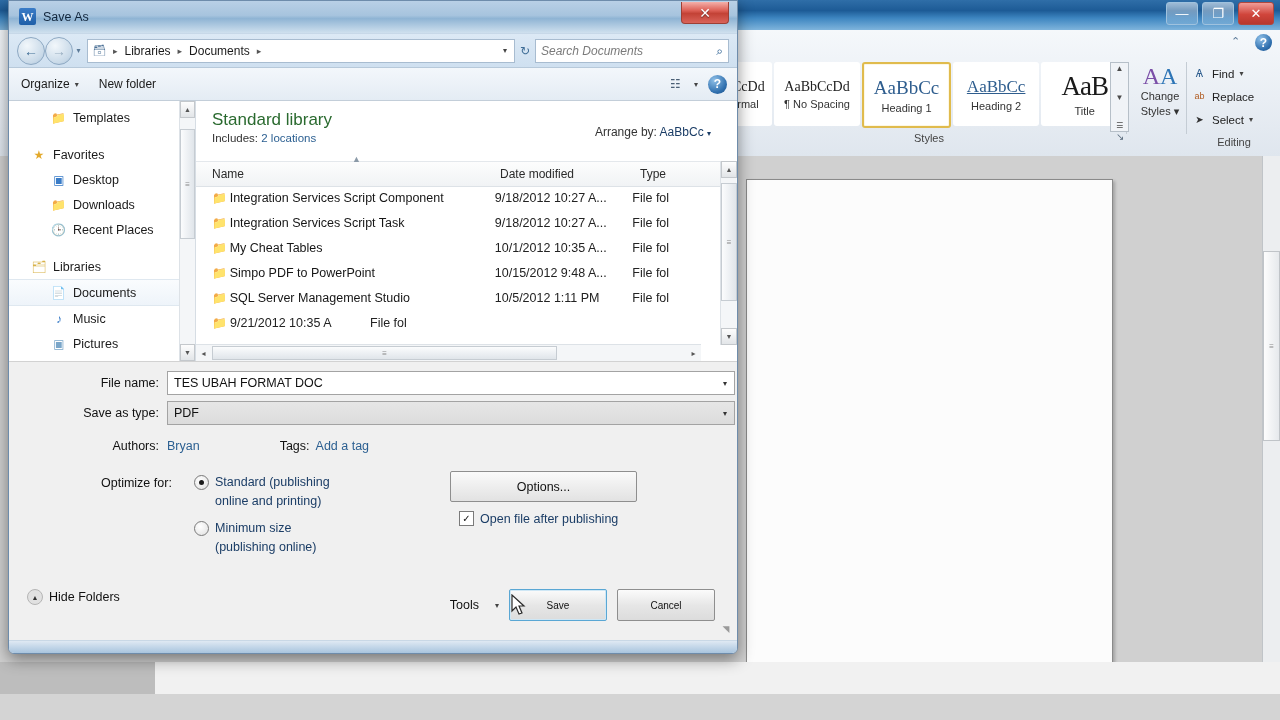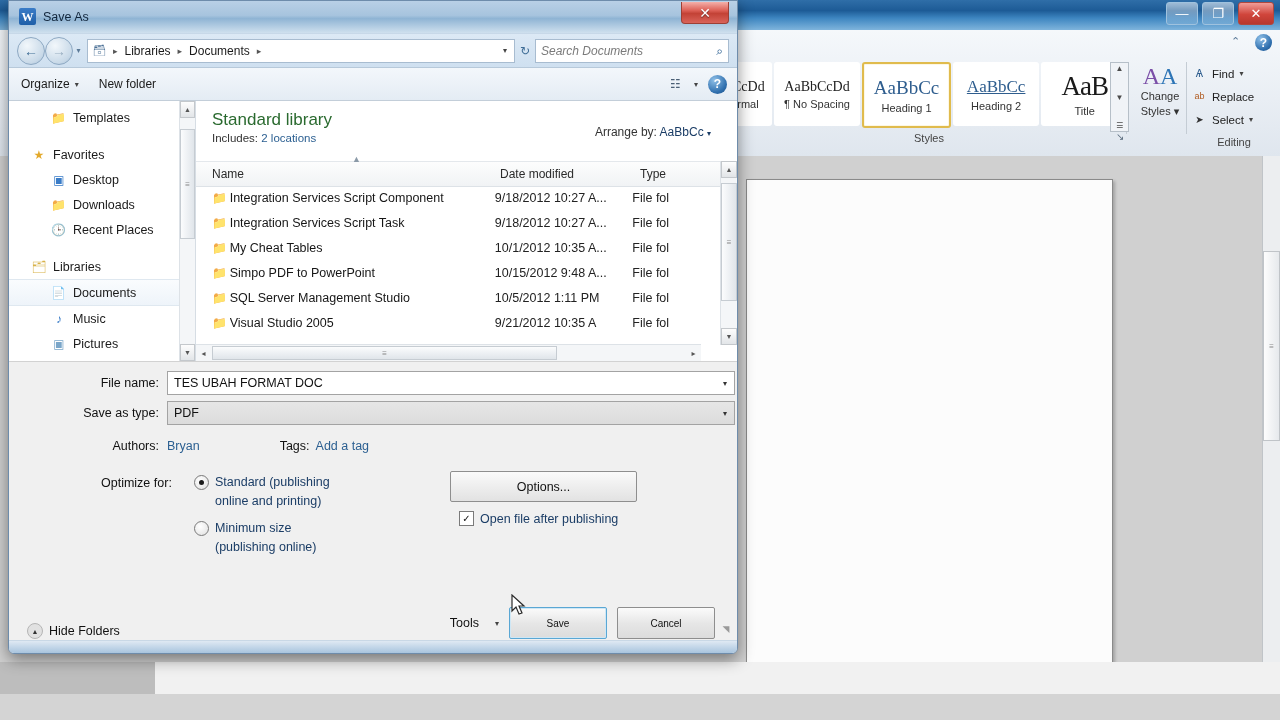--- a/index.html
+++ b/index.html
@@ -203,21 +203,21 @@
   .radio .dot{width:5px;height:5px;border-radius:50%;background:#1a1a1a;}
   .radio-txt{font-size:12.5px;color:#1b3d66;line-height:19px;}
   #optbtn{position:absolute;left:441px;top:-5px;width:185px;height:29px;
     background:linear-gradient(to bottom,#fafafa,#e2e2e2);border:1px solid #8e8e8e;border-radius:2px;
     display:flex;align-items:center;justify-content:center;font-size:12.5px;color:#111;}
   #openafter{position:absolute;left:450px;top:35px;display:flex;align-items:center;gap:6px;}
   .checkbox{width:13px;height:13px;border:1px solid #7a7a7a;background:#fff;
     display:flex;align-items:center;justify-content:center;font-size:10px;color:#111;line-height:1;}
   #openafter-txt{font-size:12.5px;color:#1b3d66;}
   
-  #sa-footer{position:absolute;left:0;bottom:14px;width:728px;height:50px;display:flex;align-items:flex-end;}
+  #sa-footer{position:absolute;left:0;bottom:14px;width:728px;height:50px;display:flex;align-items:flex-start;}
   #hidefolders{margin-left:18px;display:flex;align-items:center;gap:6px;font-size:12.5px;color:#111;}
   #hf-circ{width:14px;height:14px;border-radius:50%;background:#e1e1e1;border:1px solid #b5b5b5;
     display:flex;align-items:center;justify-content:center;font-size:7px;color:#333;}
   #footer-right{margin-left:auto;display:flex;align-items:center;gap:10px;padding-right:22px;}
   #tools{display:flex;align-items:center;gap:16px;font-size:12.5px;color:#111;}
   #tools .tb-caret{font-size:8px;}
   .btn{height:30px;border:1px solid #8e8e8e;border-radius:2px;
     background:linear-gradient(to bottom,#fbfbfb,#e6e6e6 52%,#dcdcdc);
     display:flex;align-items:center;justify-content:center;font-size:10px;color:#111;}
   #savebtn{width:96px;border:1px solid #5aa7d4;box-shadow:0 0 0 1px #cfe7f5 inset;}
@@ -499,21 +499,20 @@
           <span class="f-type">File fol</span>
         </div>
         <div class="frow">
           <span class="f-ico" style="color:#d8b24a;">📁</span>
           <span class="f-name">SQL Server Management Studio</span>
           <span class="f-date">10/5/2012 1:11 PM</span>
           <span class="f-type">File fol</span>
         </div>
         <div class="frow">
           <span class="f-ico" style="color:#d8b24a;">📁</span>
-          <span class="f-name">Visual Studio 2005</span>
           <span class="f-date">9/21/2012 10:35 A</span>
           <span class="f-type">File fol</span>
         </div>
       </div>
 
       <div id="list-vscroll">
         <div class="scr-btn" style="width:16px;">▲</div>
         <div id="list-vthumb">≡</div>
         <div class="scr-btn" style="width:16px;position:absolute;bottom:0;">▼</div>
       </div>

